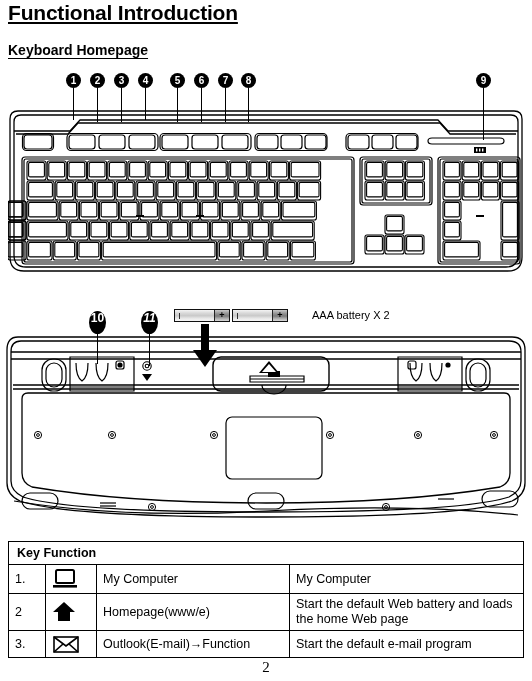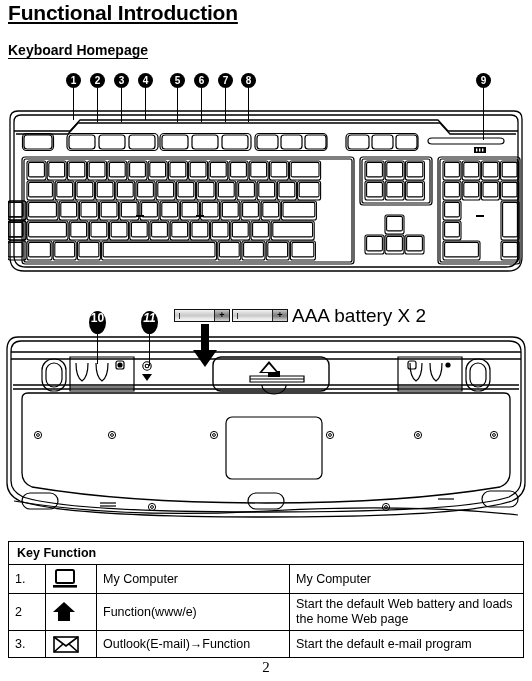--- a/index.html
+++ b/index.html
@@ -111,22 +111,22 @@
     width: 14px;
     background: linear-gradient(to bottom, #c9c9c9 0%, #8e8e8e 35%, #7a7a7a 55%, #b4b4b4 80%, #d8d8d8 100%);
     border-left: 1px solid #222;
     color: #000;
     font-size: 9px;
     line-height: 11px;
     text-align: center;
     font-weight: bold;
   }
   .battery-label {
-    margin-left: 2px;
-    font-size: 19px;
+    margin-left: 22px;
+    font-size: 11px;
     white-space: nowrap;
     line-height: 13px;
   }
 
   
   .down-arrow {
     position: absolute;
     left: 192px;
     top: 324px;
     z-index: 7;
@@ -605,21 +605,21 @@
     <td class="col-desc nj">My Computer</td>
   </tr>
 
   <tr>
     <td class="col-num">2</td>
     <td class="col-icon">
       <svg class="tbl-icon" width="24" height="22" viewBox="0 0 24 22" xmlns="http://www.w3.org/2000/svg">
         <path d="M12 1 L23 11 H18 V20 H6 V11 H1 Z" fill="#000"></path>
       </svg>
     </td>
-    <td class="col-name">Function(www/e)</td>
+    <td class="col-name">Homepage(www/e)</td>
     <td class="col-desc">Start the default Web battery and loads the home Web page</td>
   </tr>
 
   <tr>
     <td class="col-num">3.</td>
     <td class="col-icon">
       <svg class="tbl-icon" width="28" height="20" viewBox="0 0 28 20" xmlns="http://www.w3.org/2000/svg">
         <rect x="2" y="3" width="24" height="15" fill="none" stroke="#000" stroke-width="1.6"></rect>
         <path d="M2 3 L14 12 L26 3" fill="none" stroke="#000" stroke-width="1.6"></path>
         <path d="M2 18 L11 10" fill="none" stroke="#000" stroke-width="1.6"></path>

